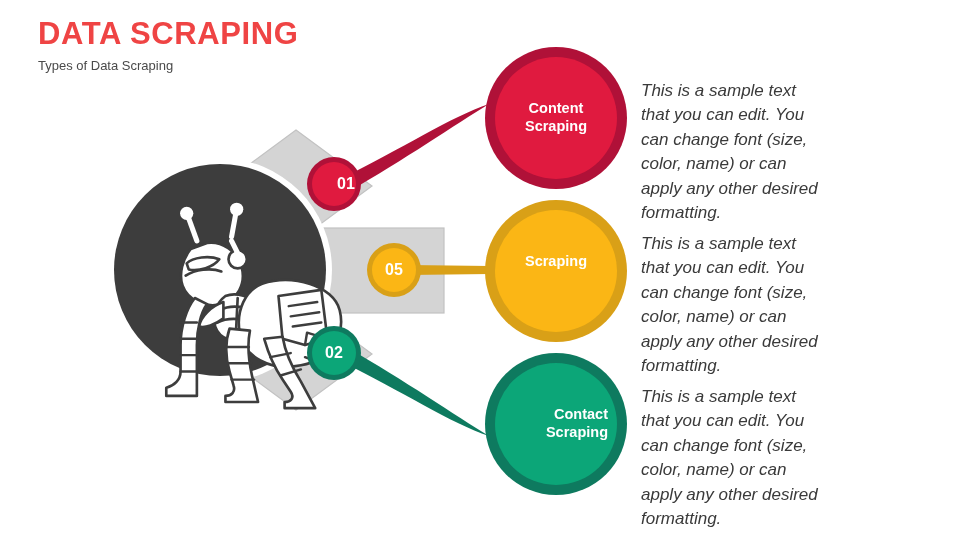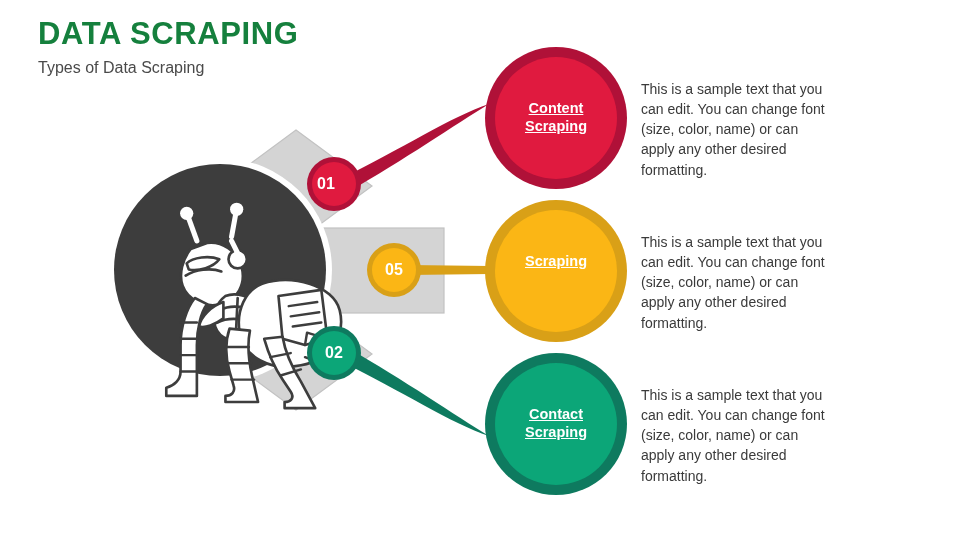--- a/index.html
+++ b/index.html
@@ -27,27 +27,27 @@
   .header {
     position: absolute;
     left: 38px;
     top: 16px;
     width: 560px;
   }
   .title {
     font-size: 31px;
     font-weight: bold;
     letter-spacing: 0.6px;
-    color: #15803d;
+    color: #ef4444;
     line-height: 1.15;
     margin: 0;
     white-space: nowrap;
   }
   .subtitle {
-    font-size: 16px;
+    font-size: 13px;
     font-weight: normal;
     color: #4a4a4a;
     line-height: 1.2;
     margin: 6px 0 0 0;
     white-space: nowrap;
   }
 
   
   .stage {
     position: absolute;
@@ -60,41 +60,41 @@
   
   .node-label {
     position: absolute;
     width: 150px;
     text-align: center;
     color: #ffffff;
     font-size: 14.5px;
     font-weight: bold;
     line-height: 1.24;
     pointer-events: none;
-    text-decoration: underline;
   }
   .node-label span { display: block; }
 
   
   .badge-num {
     position: absolute;
     width: 60px;
     text-align: center;
     color: #ffffff;
     font-size: 16px;
     font-weight: bold;
     line-height: 1;
     pointer-events: none;
   }
 
   
   .desc {
     position: absolute;
     width: 186px;
-    font-size: 14px;
+    font-size: 17px;
+    font-style: italic;
     line-height: 1.44;
     color: #3a3a3a;
   }
   .desc-1 { left: 641px; top: 79px; }
   .desc-2 { left: 641px; top: 232px; }
   .desc-3 { left: 641px; top: 385px; }
 </style>
 </head>
 <body>
 
@@ -242,34 +242,34 @@
       <circle cx="556" cy="271" r="71" fill="#d9a017"></circle>
       <circle cx="556" cy="271" r="61" fill="#fbb615"></circle>
     </g>
 
     <g>
       <circle cx="556" cy="424" r="71" fill="#0e7a5f"></circle>
       <circle cx="556" cy="424" r="61" fill="#0ca678"></circle>
     </g>
   </svg>
 
-  <div class="badge-num" style="left:296px; top:176px;">01</div>
+  <div class="badge-num" style="left:316px; top:176px;">01</div>
   <div class="badge-num" style="left:364px; top:262px;">05</div>
   <div class="badge-num" style="left:304px; top:345px;">02</div>
 
   <div class="node-label" style="left:481px; top:100px;">
     <span>Content</span>
     <span>Scraping</span>
   </div>
 
   <div class="node-label" style="left:481px; top:253px;">
     <span>Scraping</span>
   </div>
 
-  <div class="node-label" style="left:481px; top:406px;">
+  <div class="node-label" style="left:458px; top:406px;text-align:right;">
     <span>Contact</span>
     <span>Scraping</span>
   </div>
 
   <div class="desc desc-1">This is a sample text that you can edit. You can change font (size, color, name) or can apply any other desired formatting.</div>
   <div class="desc desc-2">This is a sample text that you can edit. You can change font (size, color, name) or can apply any other desired formatting.</div>
   <div class="desc desc-3">This is a sample text that you can edit. You can change font (size, color, name) or can apply any other desired formatting.</div>
 
 </div>
 

